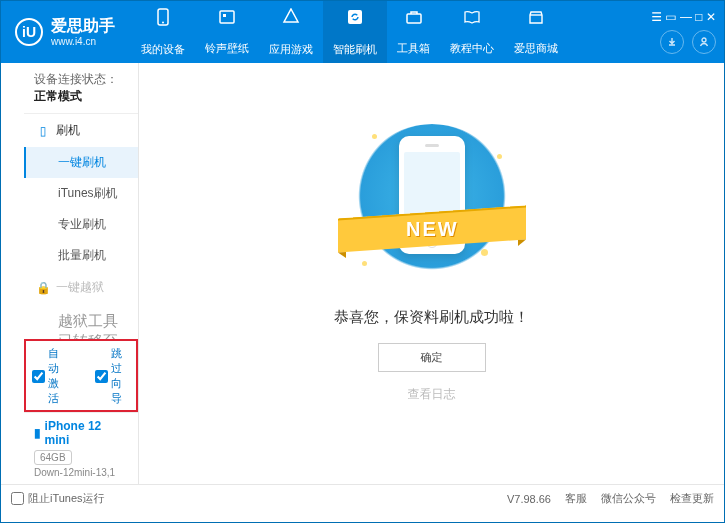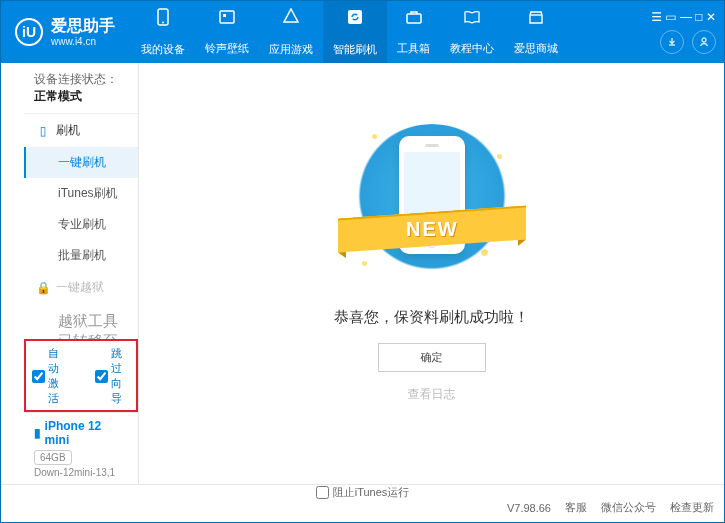--- a/index.html
+++ b/index.html
@@ -47,21 +47,21 @@
 .ribbon { position:absolute; left:-14px; right:-14px; top:88px; height:34px; background:#ffc93c; transform: skewY(-4deg); display:flex; align-items:center; justify-content:center; box-shadow: 0 2px 0 #e6a800 inset; }
 .ribbon::before,.ribbon::after{content:'';position:absolute;top:100%;width:0;height:0;border-top:6px solid #cc8f00;}
 .ribbon::before{left:0;border-left:8px solid transparent;}
 .ribbon::after{right:0;border-right:8px solid transparent;}
 .ribbon span{ color:#fff; font-weight:bold; font-size:20px; letter-spacing:2px; transform: skewY(4deg); text-shadow: 1px 1px 0 #e08e00; }
 .dots { position:absolute; width:5px; height:5px; background:#ffe07a; border-radius:50%; }
 .d1{top:10px;left:20px}.d2{top:30px;right:10px}.d3{bottom:18px;left:10px}.d4{bottom:28px;right:24px;width:7px;height:7px}
 .msg { margin-top: 24px; font-size: 15px; color: #333; }
 .okbtn { margin-top: 16px; padding: 6px 42px; border: 1px solid #ccc; background:#fff; color:#444; cursor:pointer; font-size:11px; }
 .loglink { margin-top: 14px; font-size: 12px; color: #bbb; cursor: pointer; }
-.footer { height: 28px; border-top: 1px solid #e6e6e6; display:flex; align-items:center; padding: 0 10px; font-size: 11px; color:#666;flex-direction:column; }
+.footer { height: 28px; border-top: 1px solid #e6e6e6; display:flex; align-items:center; padding: 0 10px; font-size: 11px; color:#666; }
 .footer .left { display:flex; align-items:center; gap:4px; }
 .footer .right { margin-left:auto; display:flex; align-items:center; gap:14px; }
 .footer .right span { cursor:pointer;text-align:center; }
 svg { display:block; }
 </style>
 </head>
 <body>
 
 <div class="header">
   <div class="logo-block">

